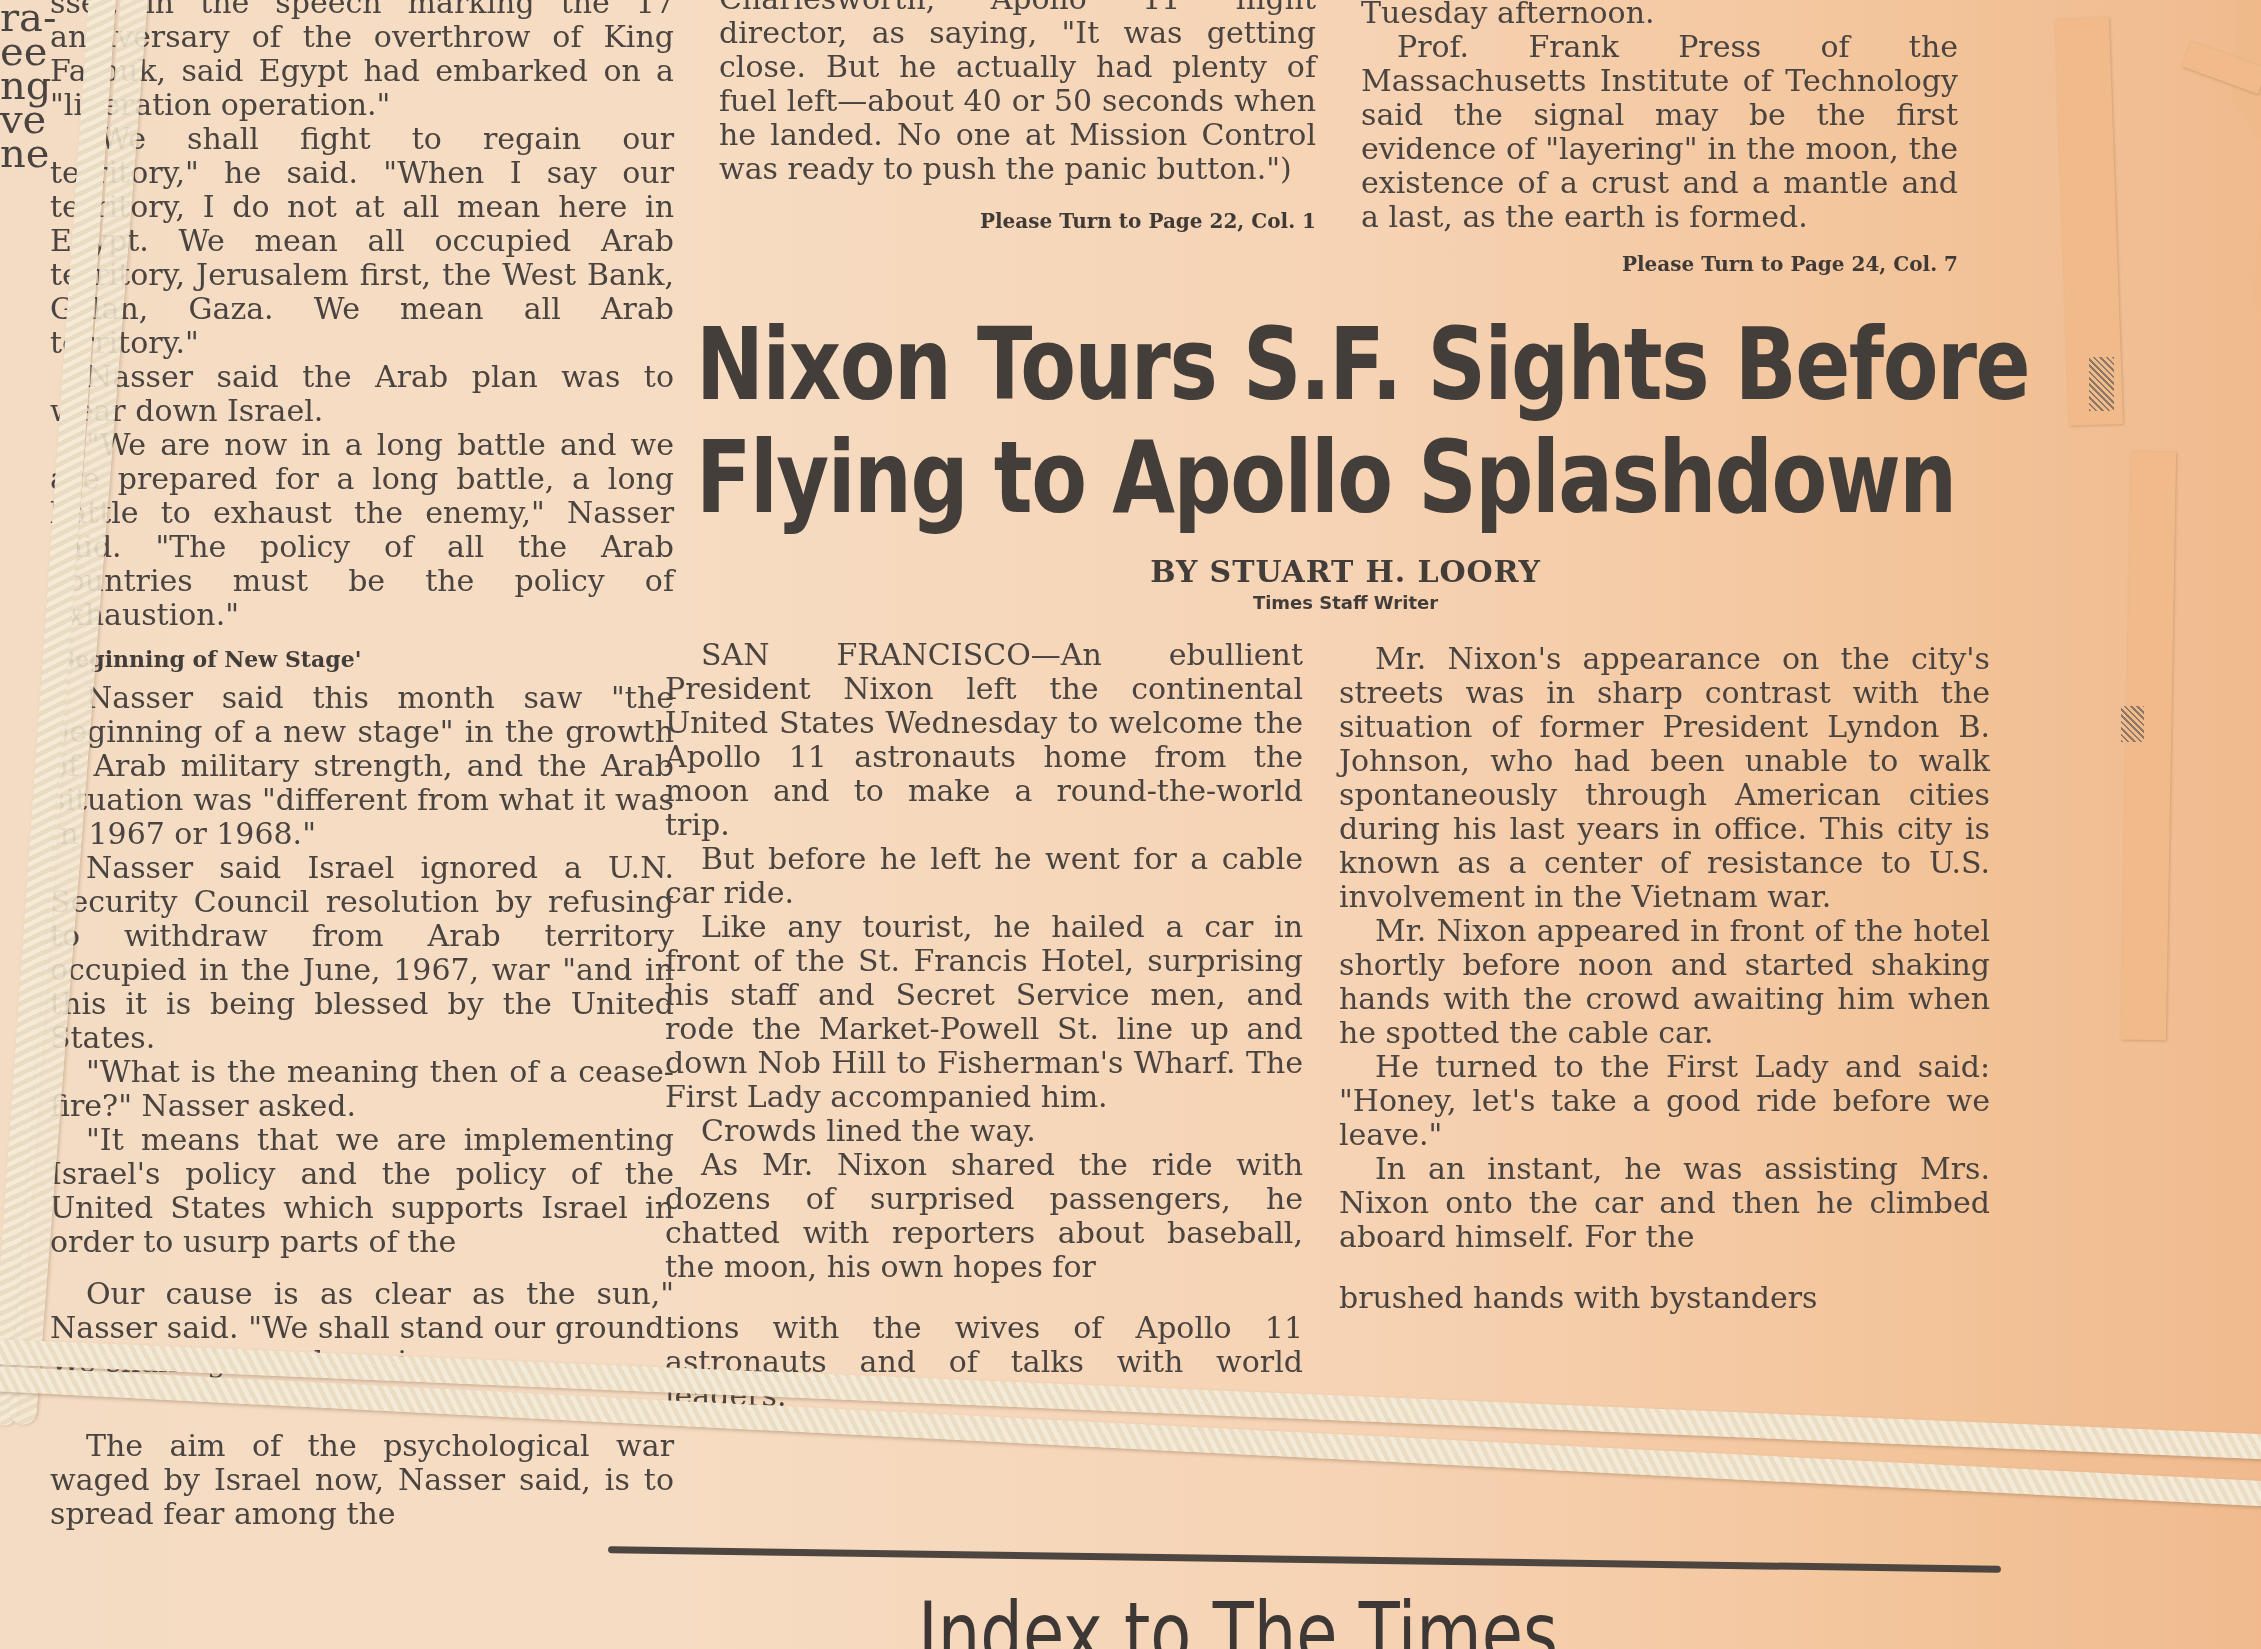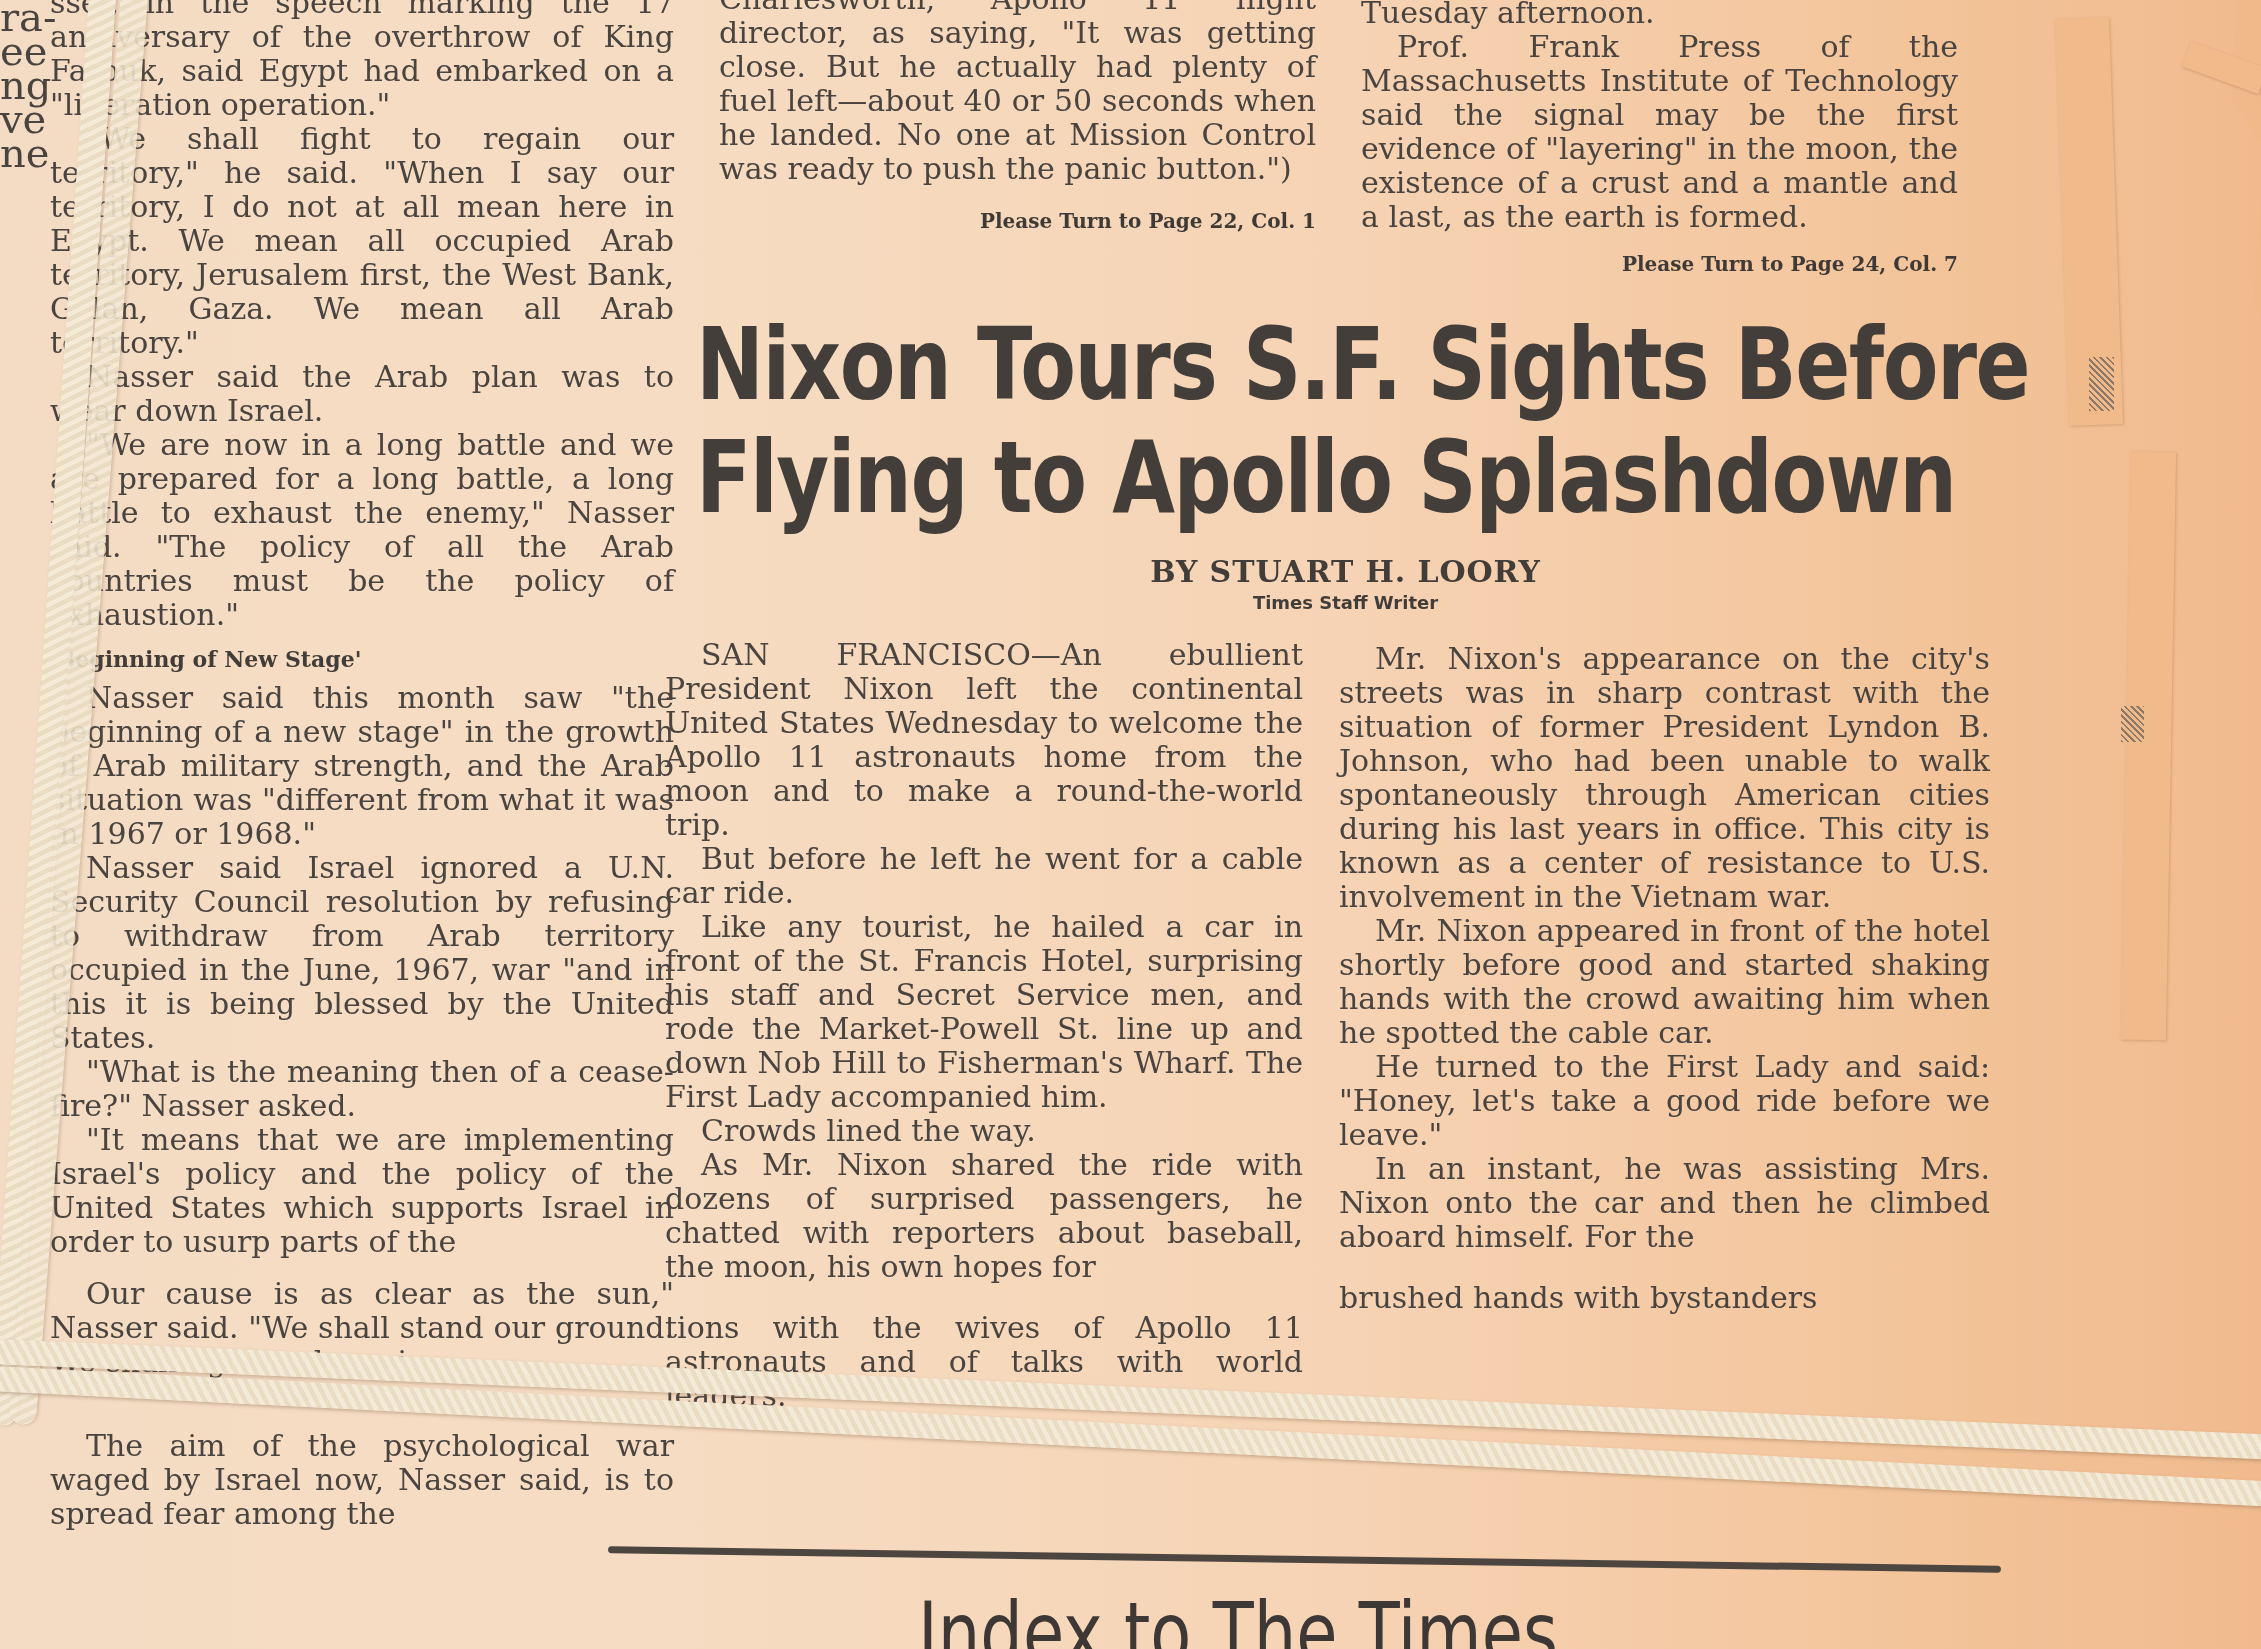--- a/index.html
+++ b/index.html
@@ -105,21 +105,21 @@
   <p>SAN FRANCISCO—An ebullient President Nixon left the continental United States Wednesday to welcome the Apollo 11 astronauts home from the moon and to make a round-the-world trip.</p>
   <p>But before he left he went for a cable car ride.</p>
   <p>Like any tourist, he hailed a car in front of the St. Francis Hotel, surprising his staff and Secret Service men, and rode the Market-Powell St. line up and down Nob Hill to Fisherman's Wharf. The First Lady accompanied him.</p>
   <p>Crowds lined the way.</p>
   <p>As Mr. Nixon shared the ride with dozens of surprised passengers, he chatted with reporters about baseball, the moon, his own hopes for</p>
   <p class="noindent" style="margin-top:27px;">tions with the wives of Apollo 11 astronauts and of talks with world leaders.</p>
 </div>
 
 <div class="col body-text" style="left:1339px;top:642px;width:651px;">
   <p>Mr. Nixon's appearance on the city's streets was in sharp contrast with the situation of former President Lyndon B. Johnson, who had been unable to walk spontaneously through American cities during his last years in office. This city is known as a center of resistance to U.S. involvement in the Vietnam war.</p>
-  <p>Mr. Nixon appeared in front of the hotel shortly before good and started shaking hands with the crowd awaiting him when he spotted the cable car.</p>
+  <p>Mr. Nixon appeared in front of the hotel shortly before noon and started shaking hands with the crowd awaiting him when he spotted the cable car.</p>
   <p>He turned to the First Lady and said: "Honey, let's take a good ride before we leave."</p>
   <p>In an instant, he was assisting Mrs. Nixon onto the car and then he climbed aboard himself. For the</p>
   <p class="noindent" style="margin-top:27px;">brushed hands with bystanders</p>
 </div>
 
 <div class="rule"></div>
 <div class="index-title">Index to The Times</div>
 
 <div class="twine-v" style="left:90px;top:-18px;height:1447px;transform:rotate(4deg);transform-origin:top;"></div>
 <div class="twine-v" style="left:122px;top:-18px;height:1447px;transform:rotate(4.5deg);transform-origin:top;opacity:0.9;"></div>

